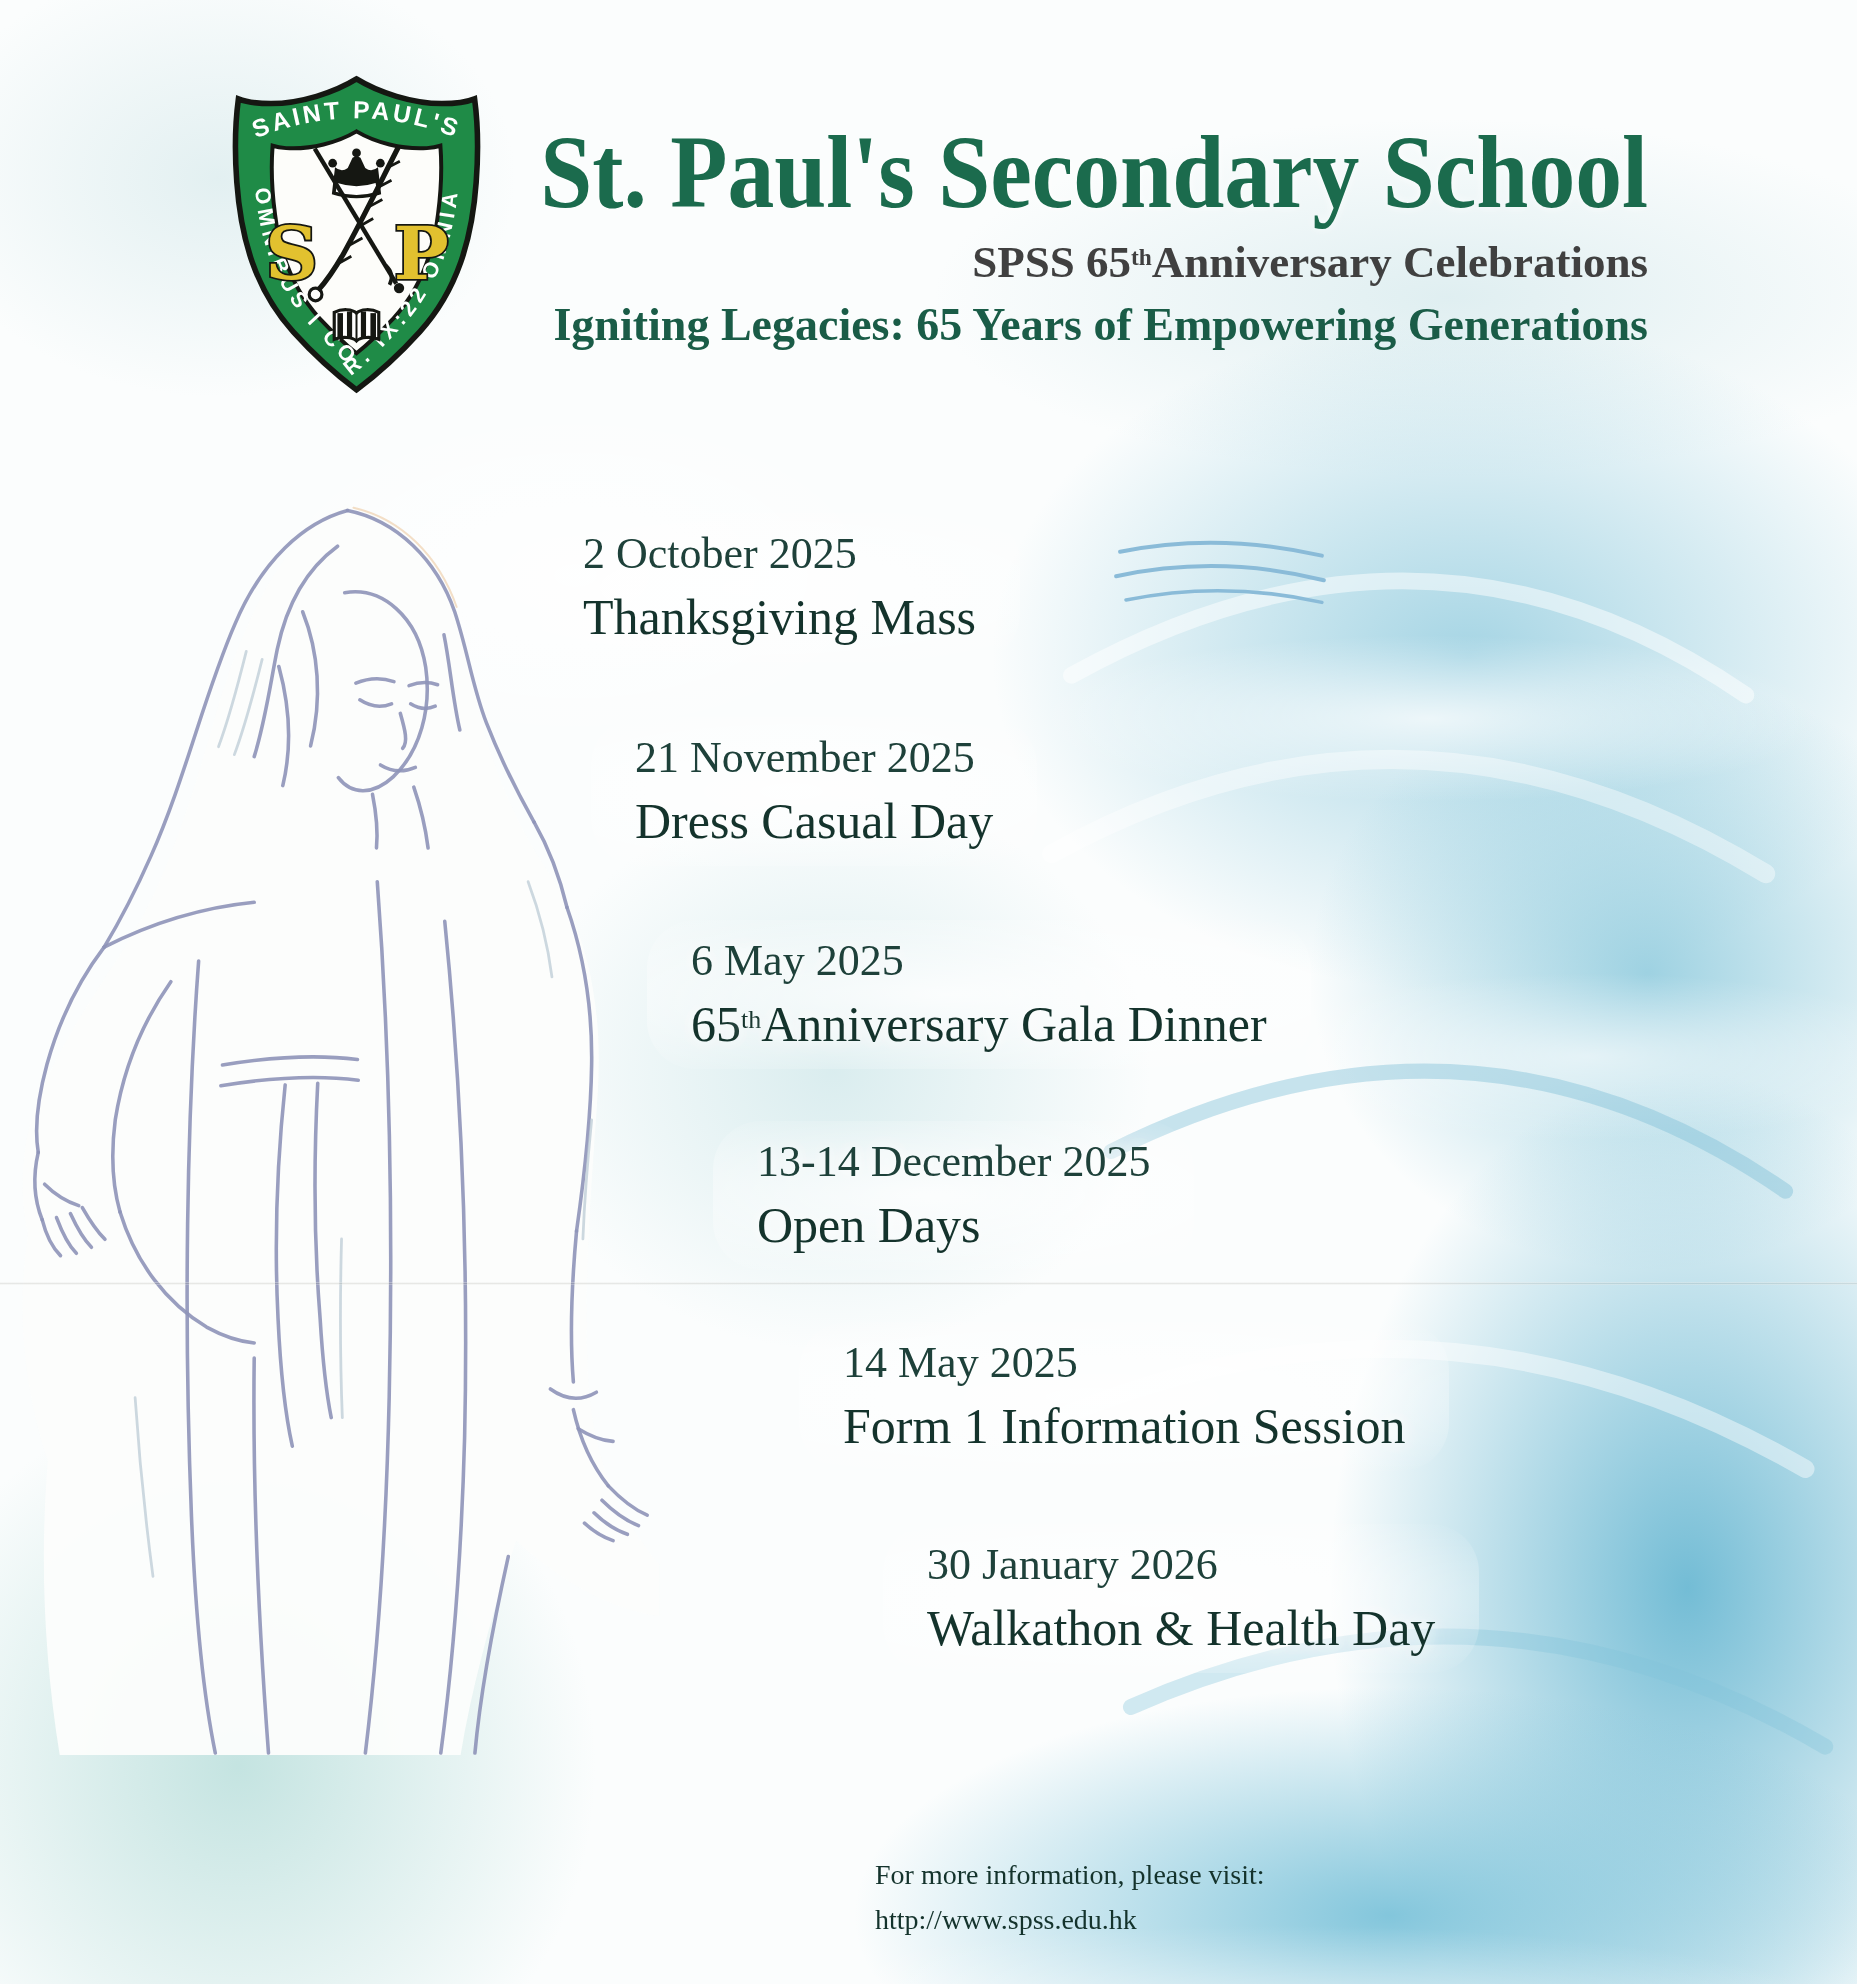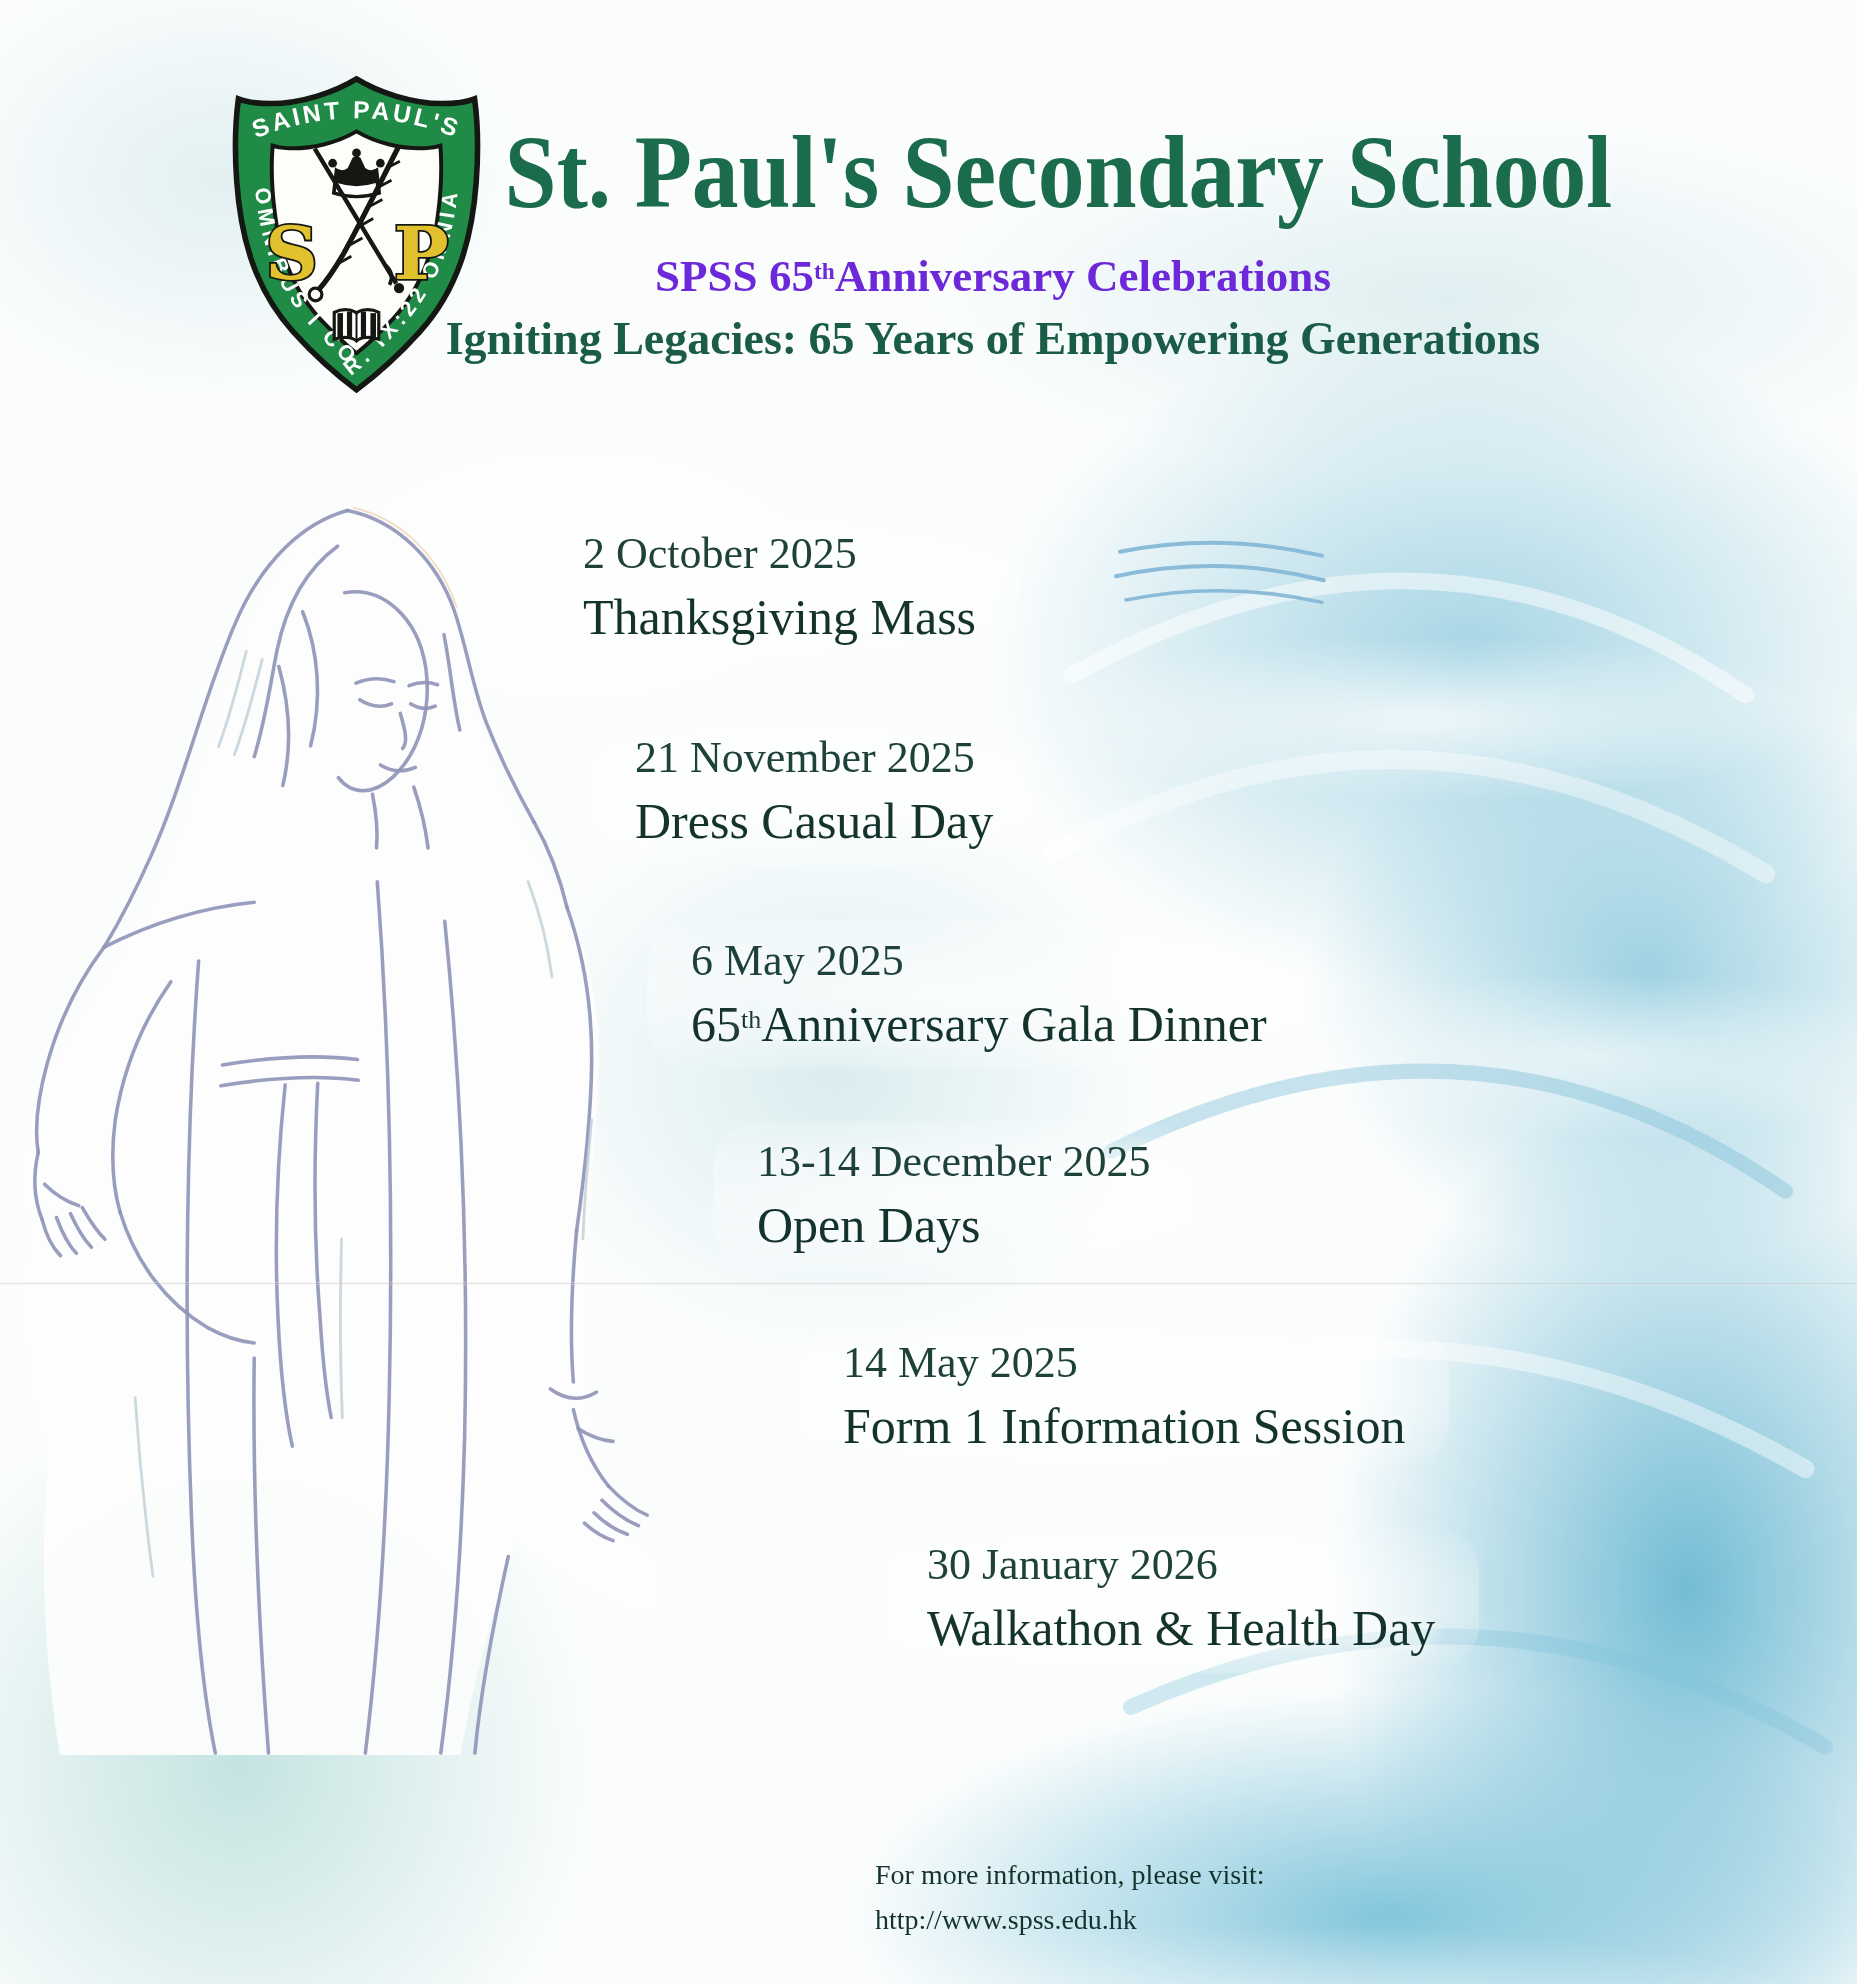--- a/index.html
+++ b/index.html
@@ -4,27 +4,27 @@
 <style>
   html,body{margin:0;padding:0;background:#e8e8e8;}
   .poster{
     position:relative;width:1858px;height:2628px;overflow:hidden;
     background:#fbfdfd;font-family:"Liberation Serif",serif;
   }
   .blob{position:absolute;border-radius:50%;pointer-events:none;}
   .swirl{position:absolute;pointer-events:none;}
 
   
-  .hdr{position:absolute;right:210px;top:119px;width:1310px;text-align:center;}
+  .hdr{position:absolute;right:210px;top:119px;width:1310px;text-align:right;}
   .title{
     font-size:104px;line-height:1.02;font-weight:700;color:#1b6b4d;
     transform:scaleX(.9);transform-origin:100% 50%;white-space:nowrap;
     text-shadow:0 0 10.3px rgba(255,255,255,.8);
   }
-  .subtitle{margin-top:25px;font-size:45px;font-weight:700;color:#6d28d9;white-space:nowrap;}
+  .subtitle{margin-top:11px;font-size:45px;font-weight:700;color:#404040;white-space:nowrap;}
   .tagline{margin-top:10.3px;font-size:46px;font-weight:700;color:#1a5c47;white-space:nowrap;}
   .suptxt{font-size:.52em;vertical-align:.5em;}
 
   
   .event{
     position:absolute;color:#1e413a;
     padding:16px 44px;border-radius:48px;white-space:nowrap;
     background:radial-gradient(ellipse 115% 90% at 45% 50%,rgba(255,255,255,.82),rgba(255,255,255,0) 72%);
     text-shadow:0 0 13.5px #fff,0 0 28px rgba(255,255,255,.85);
   }

